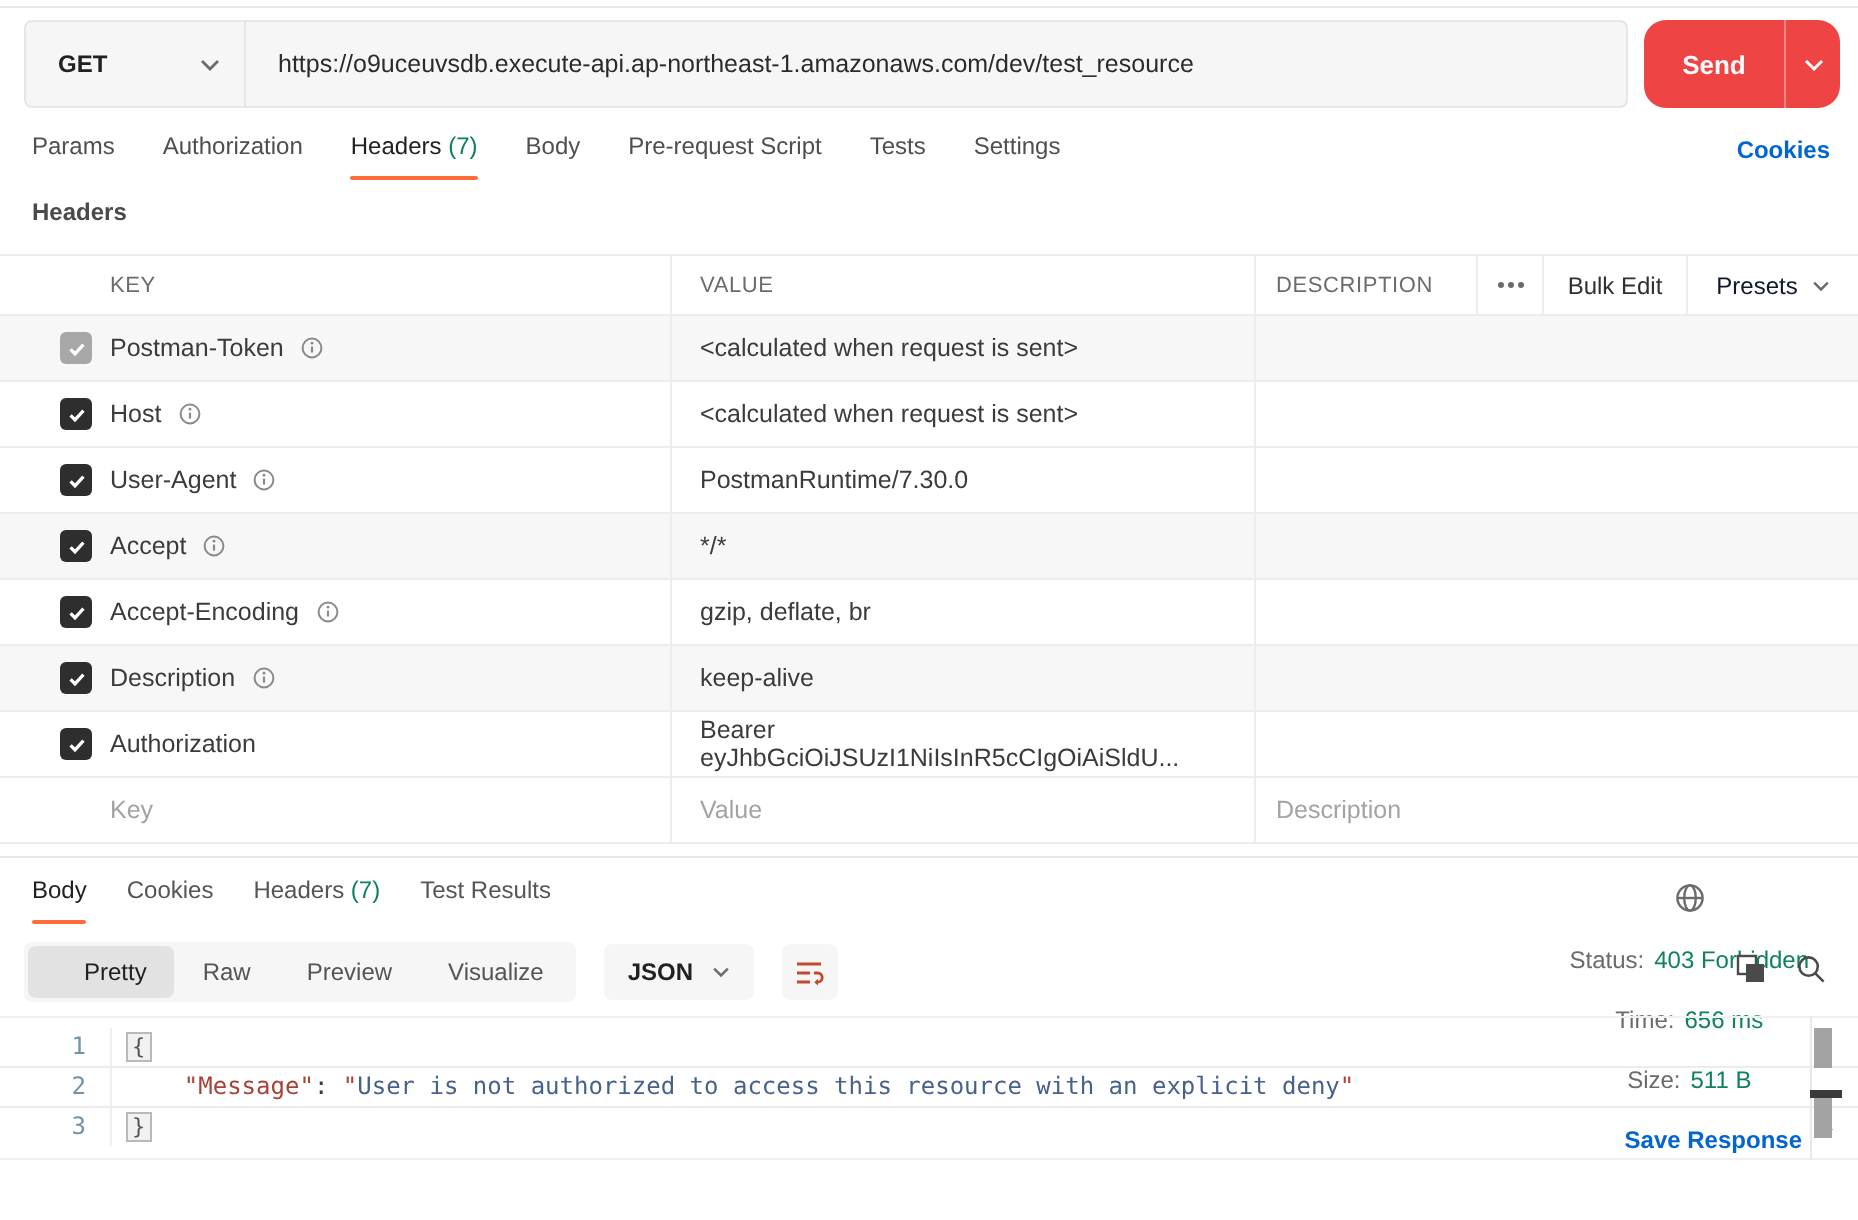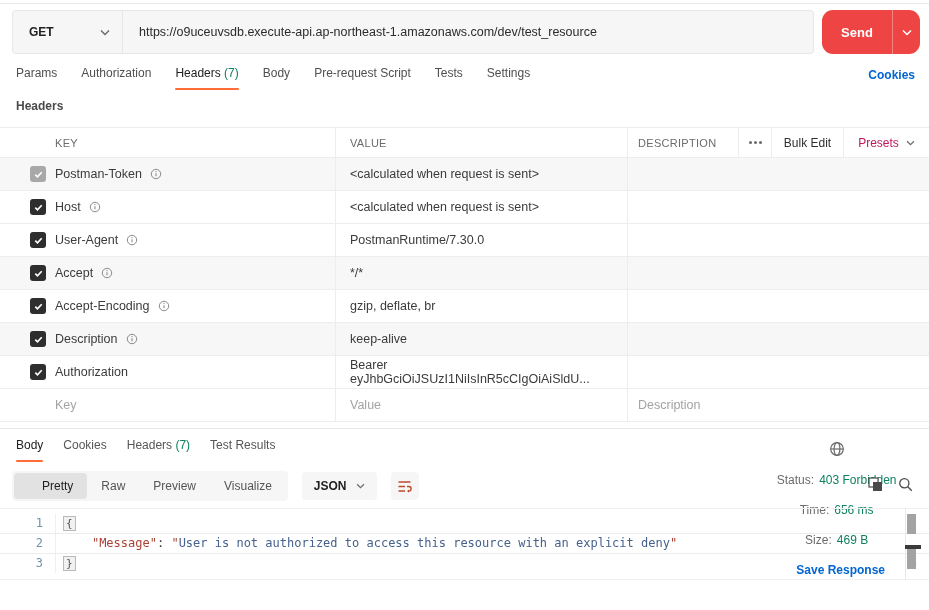--- a/index.html
+++ b/index.html
@@ -30,40 +30,40 @@
   .autogen-pill { display:flex; align-items:center; gap:6px; background:#ececec; border-radius:13px; padding:5px 11px; font-size:11px; font-weight:600; color:#424242; cursor:pointer; }
 
   
   .table { position:absolute; top:127px; left:0; right:0; border-top:1px solid #ededed; }
   .thead { display:grid; grid-template-columns:55px 280px 292px 111px 33px 72px 86px; height:30px; border-bottom:1px solid #ededed; color:#6b6b6b; font-size:11px; letter-spacing:.3px; }
   .hc { display:flex; align-items:center; }
   .h-value,.h-desc,.h-dots,.h-bulk,.h-presets { border-left:1px solid #ededed; }
   .h-value { padding-left:14px; } .h-desc { padding-left:10px; }
   .h-dots { justify-content:center; cursor:pointer; }
   .h-bulk { justify-content:center; font-size:12px; letter-spacing:0; color:#303030; cursor:pointer; }
-  .h-presets { justify-content:center; gap:7px; font-size:12px; letter-spacing:0; color:#be185d; cursor:pointer; }
+  .h-presets { justify-content:center; gap:7px; font-size:12px; letter-spacing:0; color:#0f172a; cursor:pointer; }
   .dot3 { width:3px; height:3px; border-radius:50%; background:#6b6b6b; box-shadow:5px 0 0 #6b6b6b,-5px 0 0 #6b6b6b; }
   .trow { display:grid; grid-template-columns:55px 280px 292px 1fr; height:33px; border-bottom:1px solid #ededed; align-items:center; font-size:12.5px; color:#3b3b3b; }
   .trow.shaded { background:#f7f7f7; }
   .c-check { padding-left:30px; }
   .cb { width:16px; height:16px; border-radius:3px; background:#2e2e2e; display:flex; align-items:center; justify-content:center; cursor:pointer; }
   .cb.disabled { background:#a8a8a8; }
   .c-key { display:flex; align-items:center; gap:8px; cursor:text; }
   .c-value { padding-left:14px; border-left:1px solid #ededed; height:100%; display:flex; align-items:center; cursor:text; }
   .c-desc { border-left:1px solid #ededed; height:100%; display:flex; align-items:center; padding-left:10px; cursor:text; }
   .trow.ph { color:#a3a3a3; }
 
   
   .resp-divider { position:absolute; top:428px; left:0; right:0; height:1px; background:#e6e6e6; }
   .resp-tabs { position:absolute; top:438px; left:16px; display:flex; gap:20px; font-size:12px; color:#555; }
   .resp-meta { position:absolute; top:441px; right:12px; display:flex; align-items:center; gap:16px; font-size:12px;flex-direction:column; }
   .meta-item { display:flex; gap:5px; white-space:nowrap; }
   .meta-label { color:#6b6b6b; }
   .meta-value { color:#0e8160; }
-  .save-resp { display:flex; align-items:flex-start; gap:23px; color:#0265d2; font-weight:600; cursor:pointer;margin-left:40px; }
+  .save-resp { display:flex; align-items:flex-start; gap:7px; color:#0265d2; font-weight:600; cursor:pointer;margin-left:40px; }
 
   
   .toolbar { position:absolute; top:471px; left:12px; display:flex; align-items:center; }
   .segmented { display:flex; background:#f6f6f6; border-radius:4px; padding:2px; }
   .seg { padding:6px 14px; font-size:12px; color:#555; border-radius:4px; cursor:pointer; }
   .seg.active { background:#e2e2e2; color:#212121;padding-left:28px; }
   .format { margin-left:14px; display:flex; align-items:center; gap:9px; background:#f6f6f6; border-radius:4px; padding:7px 12px; font-size:12px; font-weight:600; color:#212121; cursor:pointer; }
   .wrap-btn { margin-left:14px; width:28px; height:28px; background:#f6f6f6; border-radius:4px; display:flex; align-items:center; justify-content:center; cursor:pointer; }
   .code-actions { position:absolute; top:477px; right:16px; display:flex; gap:15px; align-items:center; }
   .code-actions > span { cursor:pointer; display:flex; }
@@ -326,21 +326,21 @@
   <span class="meta-item">
       <span class="meta-label">Status:</span>
       <span class="meta-value">403 Forbidden</span>
     </span>
   <span class="meta-item">
       <span class="meta-label">Time:</span>
       <span class="meta-value">656 ms</span>
     </span>
   <span class="meta-item">
       <span class="meta-label">Size:</span>
-      <span class="meta-value">469 B</span>
+      <span class="meta-value">511 B</span>
     </span>
   <span class="save-resp">
     <span>Save Response</span>
     <span>
         <svg width="9" height="6" viewBox="0 0 10 7">
           <path d="M1 1.5l4 4 4-4" fill="none" stroke="#0265d2" stroke-width="1.5"></path>
         </svg>
       </span>
   </span>
 </div>

